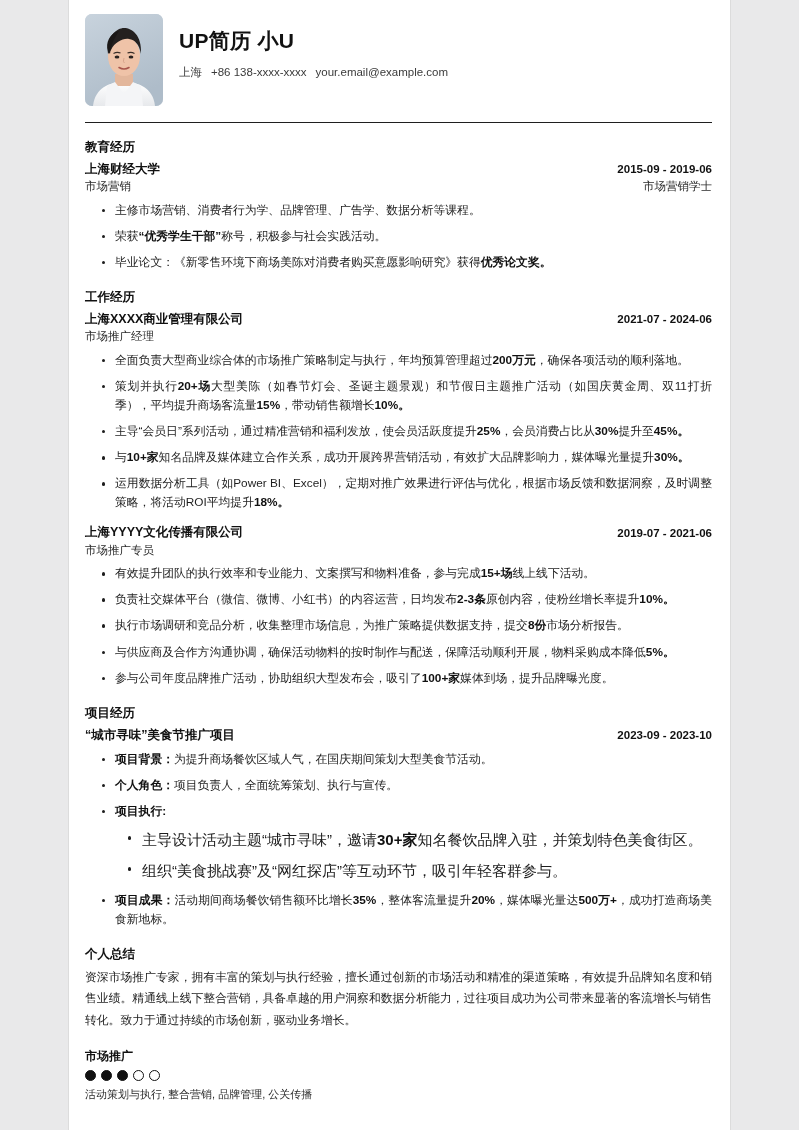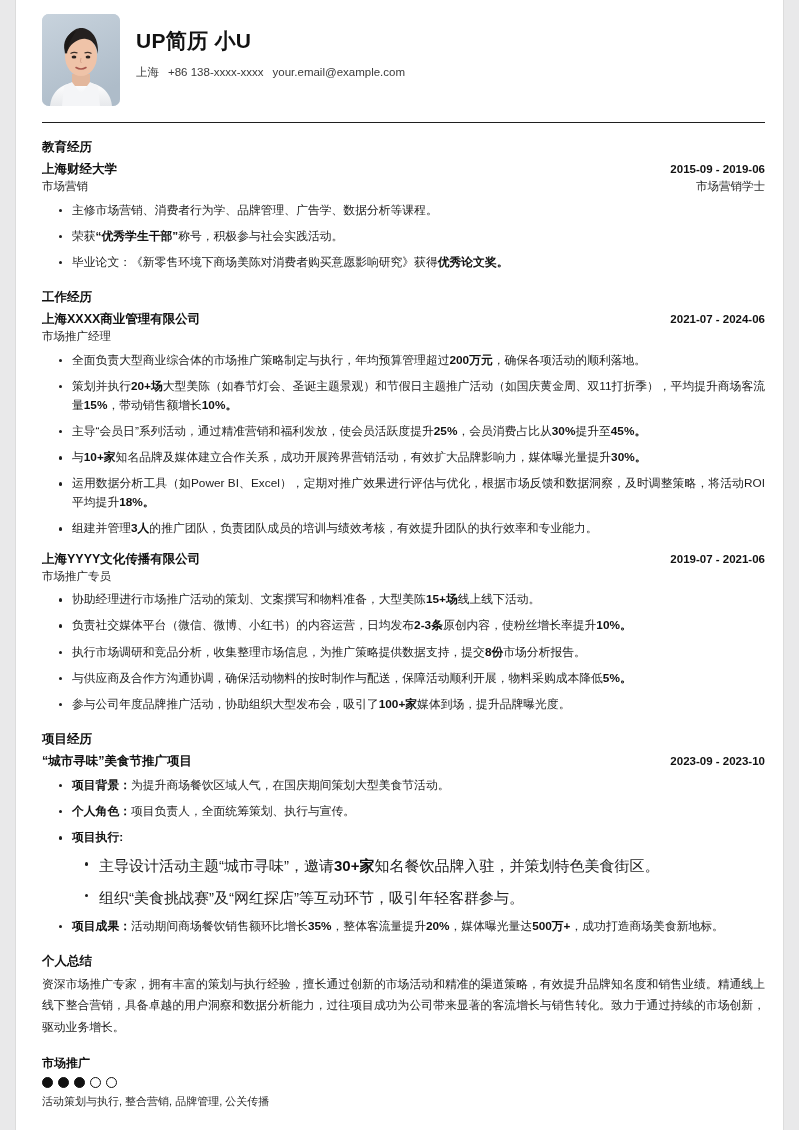--- a/index.html
+++ b/index.html
@@ -3,28 +3,27 @@
 <meta charset="utf-8">
 <style>
   * { box-sizing: border-box; }
   html, body {
     margin: 0; padding: 0;
     background: #e9e9ea;
     font-family: "Liberation Sans", "DejaVu Sans", sans-serif;
   }
   #page {
     position: relative;
-    width: 767px;
+    width: 661px;
     height: 1130px;
     margin: 0 auto;
     background: #ffffff;
     overflow: hidden;
     color: #1a1a1a;
     box-shadow: 0 0 0 1px #dcdcdc;
-    padding-left: 10px;
   }
   .inner {
     padding: 14px 18px 0 16px;
   }
 
   
   .header {
     display: flex;
     align-items: flex-start;
     gap: 16px;
@@ -261,34 +260,33 @@
             <div class="entry-row">
               <div class="role">市场推广经理</div>
               <div class="meta-right"></div>
             </div>
             <ul class="bullets">
               <li><span>全面负责大型商业综合体的市场推广策略制定与执行，年均预算管理超过</span><span class="b">200万元</span><span>，确保各项活动的顺利落地。</span></li>
               <li><span>策划并执行</span><span class="b">20+场</span><span>大型美陈（如春节灯会、圣诞主题景观）和节假日主题推广活动（如国庆黄金周、双11打折季），平均提升商场客流量</span><span class="b">15%</span><span>，带动销售额增长</span><span class="b">10%。</span></li>
               <li><span>主导“会员日”系列活动，通过精准营销和福利发放，使会员活跃度提升</span><span class="b">25%</span><span>，会员消费占比从</span><span class="b">30%</span><span>提升至</span><span class="b">45%。</span></li>
               <li><span>与</span><span class="b">10+家</span><span>知名品牌及媒体建立合作关系，成功开展跨界营销活动，有效扩大品牌影响力，媒体曝光量提升</span><span class="b">30%。</span></li>
               <li><span>运用数据分析工具（如Power BI、Excel），定期对推广效果进行评估与优化，根据市场反馈和数据洞察，及时调整策略，将活动ROI平均提升</span><span class="b">18%。</span></li>
-              <li><span>组建并管理</span><span class="b">3人</span><span>的推广团队，负责团队成员的培训与绩效考核，有效提升团队的执行效率和专业能力。</span></li>
             </ul>
           </div>
           <div class="entry">
             <div class="entry-row">
               <div class="org">上海YYYY文化传播有限公司</div>
               <div class="date">2019-07 - 2021-06</div>
             </div>
             <div class="entry-row">
               <div class="role">市场推广专员</div>
               <div class="meta-right"></div>
             </div>
             <ul class="bullets">
-              <li><span>协助经理进行市场推广活动的策划、文案撰写和物料准备，大型美陈</span><span class="b">15+场</span><span>线上线下活动。</span></li>
+              <li><span>有效提升团队的执行效率和专业能力、文案撰写和物料准备，参与完成</span><span class="b">15+场</span><span>线上线下活动。</span></li>
               <li><span>负责社交媒体平台（微信、微博、小红书）的内容运营，日均发布</span><span class="b">2-3条</span><span>原创内容，使粉丝增长率提升</span><span class="b">10%。</span></li>
               <li><span>执行市场调研和竞品分析，收集整理市场信息，为推广策略提供数据支持，提交</span><span class="b">8份</span><span>市场分析报告。</span></li>
               <li><span>与供应商及合作方沟通协调，确保活动物料的按时制作与配送，保障活动顺利开展，物料采购成本降低</span><span class="b">5%。</span></li>
               <li><span>参与公司年度品牌推广活动，协助组织大型发布会，吸引了</span><span class="b">100+家</span><span>媒体到场，提升品牌曝光度。</span></li>
             </ul>
           </div>
         </div>
         <div class="section">
           <div class="section-title">项目经历</div>
           <div class="entry">

